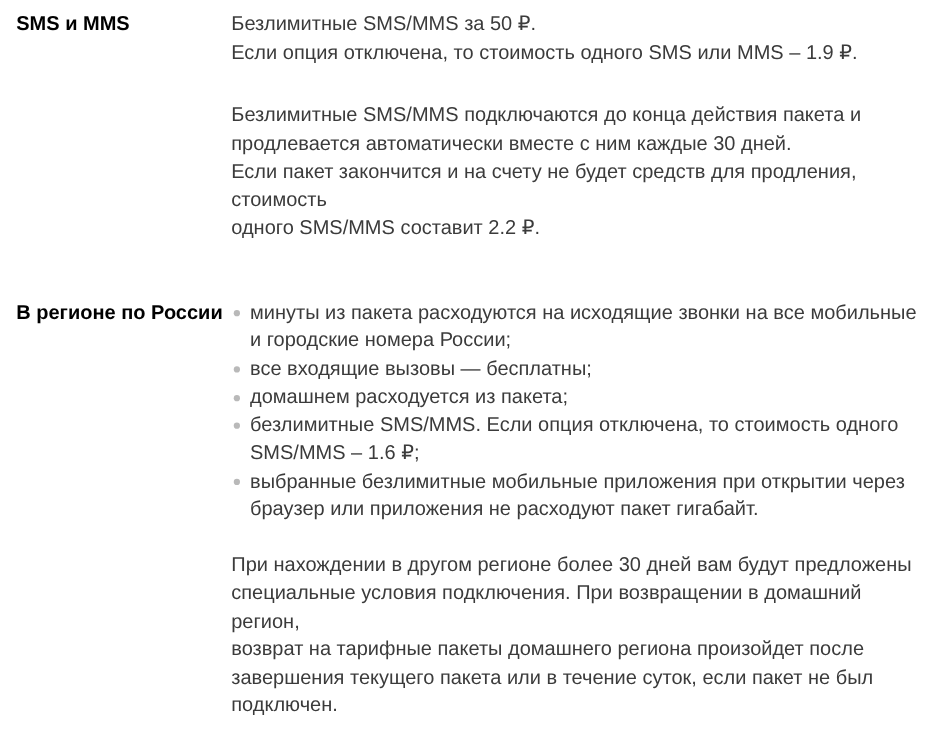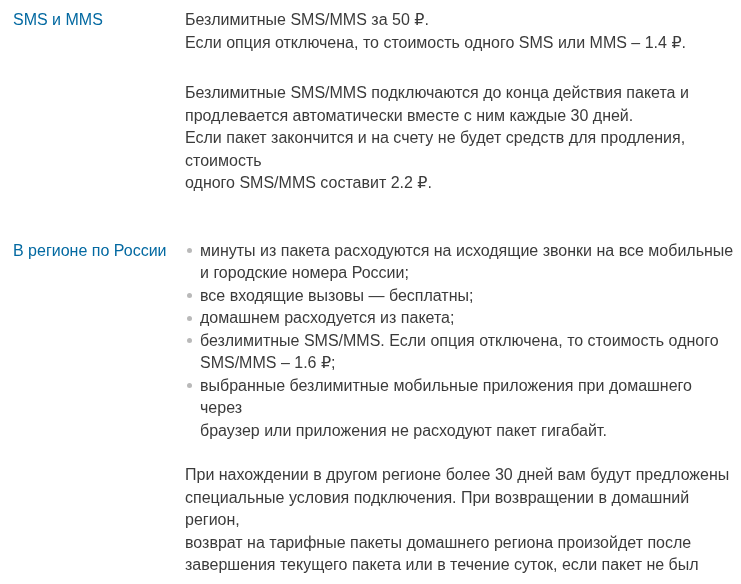--- a/index.html
+++ b/index.html
@@ -23,22 +23,22 @@
   .section {
     display: flex;
     align-items: flex-start;
   }
   .section + .section {
     margin-top: 45px;
   }
   .section-label {
     flex: none;
     width: 172px;
-    font-weight: 400;
-    color: #0369a1;
+    font-weight: 700;
+    color: #000000;
     white-space: pre-line;
   }
   .section-content {
     flex: 1;
     max-width: 556px;
   }
   .para {
     margin: 0 0 28px 0;
     white-space: pre-line;
   }
@@ -71,39 +71,39 @@
 </style>
 </head>
 <body>
 
 <div class="page">
 
   <div class="section">
     <div class="section-label">SMS и MMS</div>
     <div class="section-content">
       <p class="para">Безлимитные SMS/MMS за 50 ₽.
-Если опция отключена, то стоимость одного SMS или MMS – 1.4 ₽.</p>
+Если опция отключена, то стоимость одного SMS или MMS – 1.9 ₽.</p>
       <p class="para">Безлимитные SMS/MMS подключаются до конца действия пакета и
 продлевается автоматически вместе с ним каждые 30 дней.
 Если пакет закончится и на счету не будет средств для продления, стоимость
 одного SMS/MMS составит 2.2 ₽.</p>
     </div>
   </div>
 
   <div class="section">
     <div class="section-label">В регионе по России</div>
     <div class="section-content">
       <ul class="bullet-list">
         <li>минуты из пакета расходуются на исходящие звонки на все мобильные
 и городские номера России;</li>
         <li>все входящие вызовы — бесплатны;</li>
         <li>домашнем расходуется из пакета;</li>
         <li>безлимитные SMS/MMS. Если опция отключена, то стоимость одного
 SMS/MMS – 1.6 ₽;</li>
-        <li>выбранные безлимитные мобильные приложения при домашнего через
+        <li>выбранные безлимитные мобильные приложения при открытии через
 браузер или приложения не расходуют пакет гигабайт.</li>
       </ul>
       <p class="para outro">При нахождении в другом регионе более 30 дней вам будут предложены
 специальные условия подключения. При возвращении в домашний регион,
 возврат на тарифные пакеты домашнего региона произойдет после
 завершения текущего пакета или в течение суток, если пакет не был
 подключен.</p>
     </div>
   </div>
 

